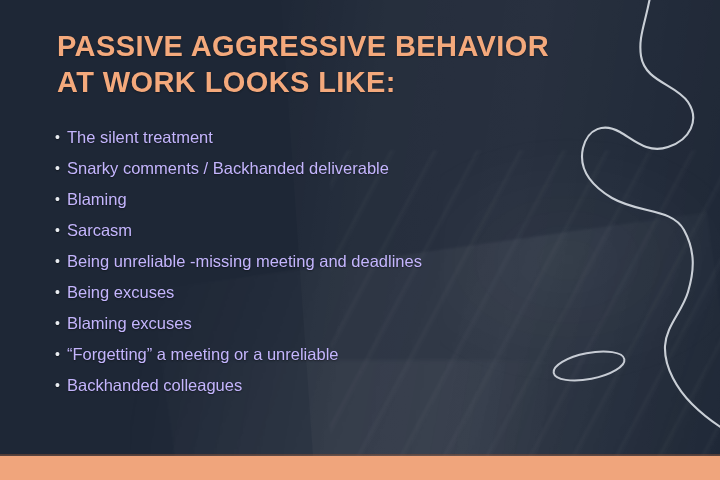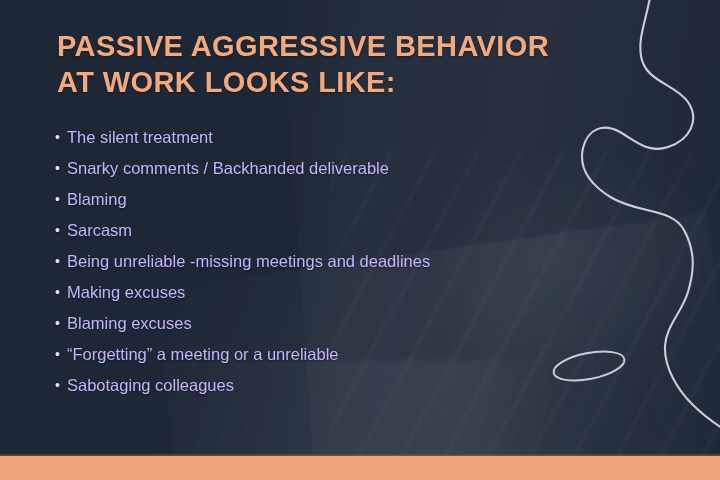--- a/index.html
+++ b/index.html
@@ -194,23 +194,23 @@
   <div class="title">
     <span class="title-line">PASSIVE AGGRESSIVE BEHAVIOR</span>
     <span class="title-line">AT WORK LOOKS LIKE:</span>
   </div>
 
   <ul class="bullet-list">
     <li class="bullet-item">The silent treatment</li>
     <li class="bullet-item">Snarky comments / Backhanded deliverable</li>
     <li class="bullet-item">Blaming</li>
     <li class="bullet-item">Sarcasm</li>
-    <li class="bullet-item">Being unreliable -missing meetings and deadlines</li>
-    <li class="bullet-item">Making excuses</li>
+    <li class="bullet-item">Being unreliable -missing meeting and deadlines</li>
+    <li class="bullet-item">Being excuses</li>
     <li class="bullet-item">Blaming excuses</li>
     <li class="bullet-item">“Forgetting” a meeting or a unreliable</li>
-    <li class="bullet-item">Sabotaging colleagues</li>
+    <li class="bullet-item">Backhanded colleagues</li>
   </ul>
 
   <div class="bottom-bar-edge"></div>
   <div class="bottom-bar"></div>
 
 </div>
 
 </body></html>

